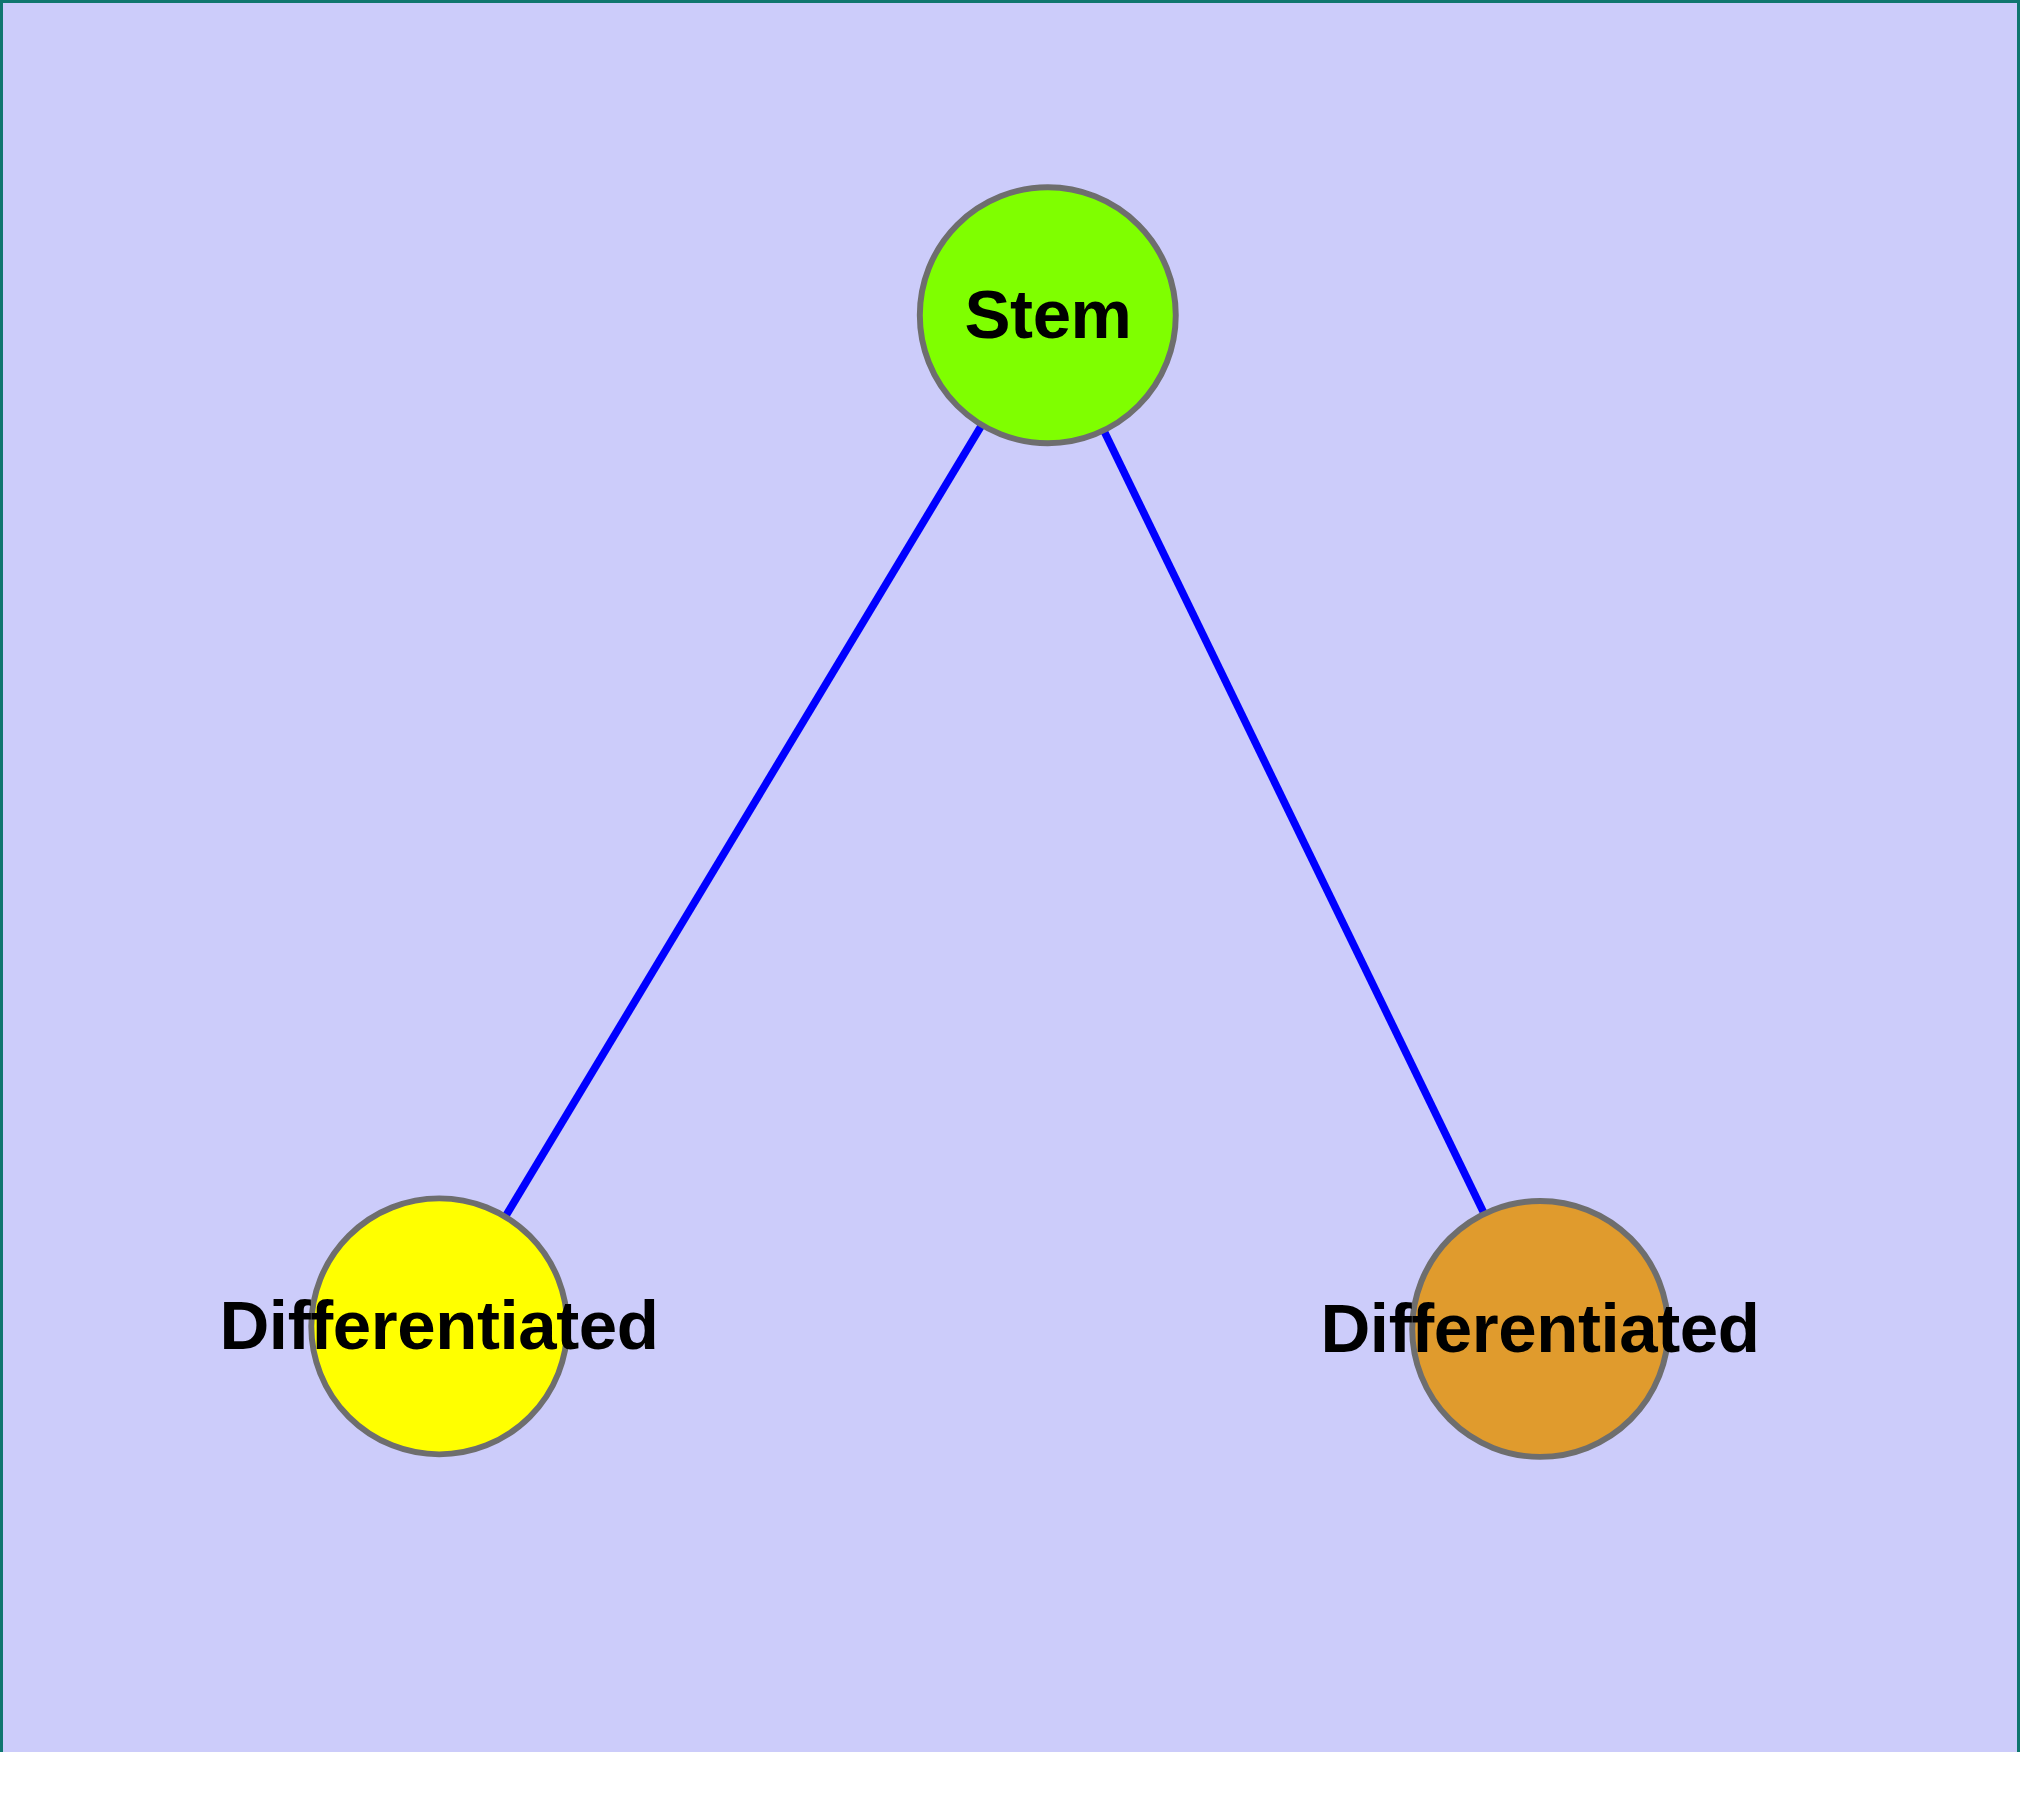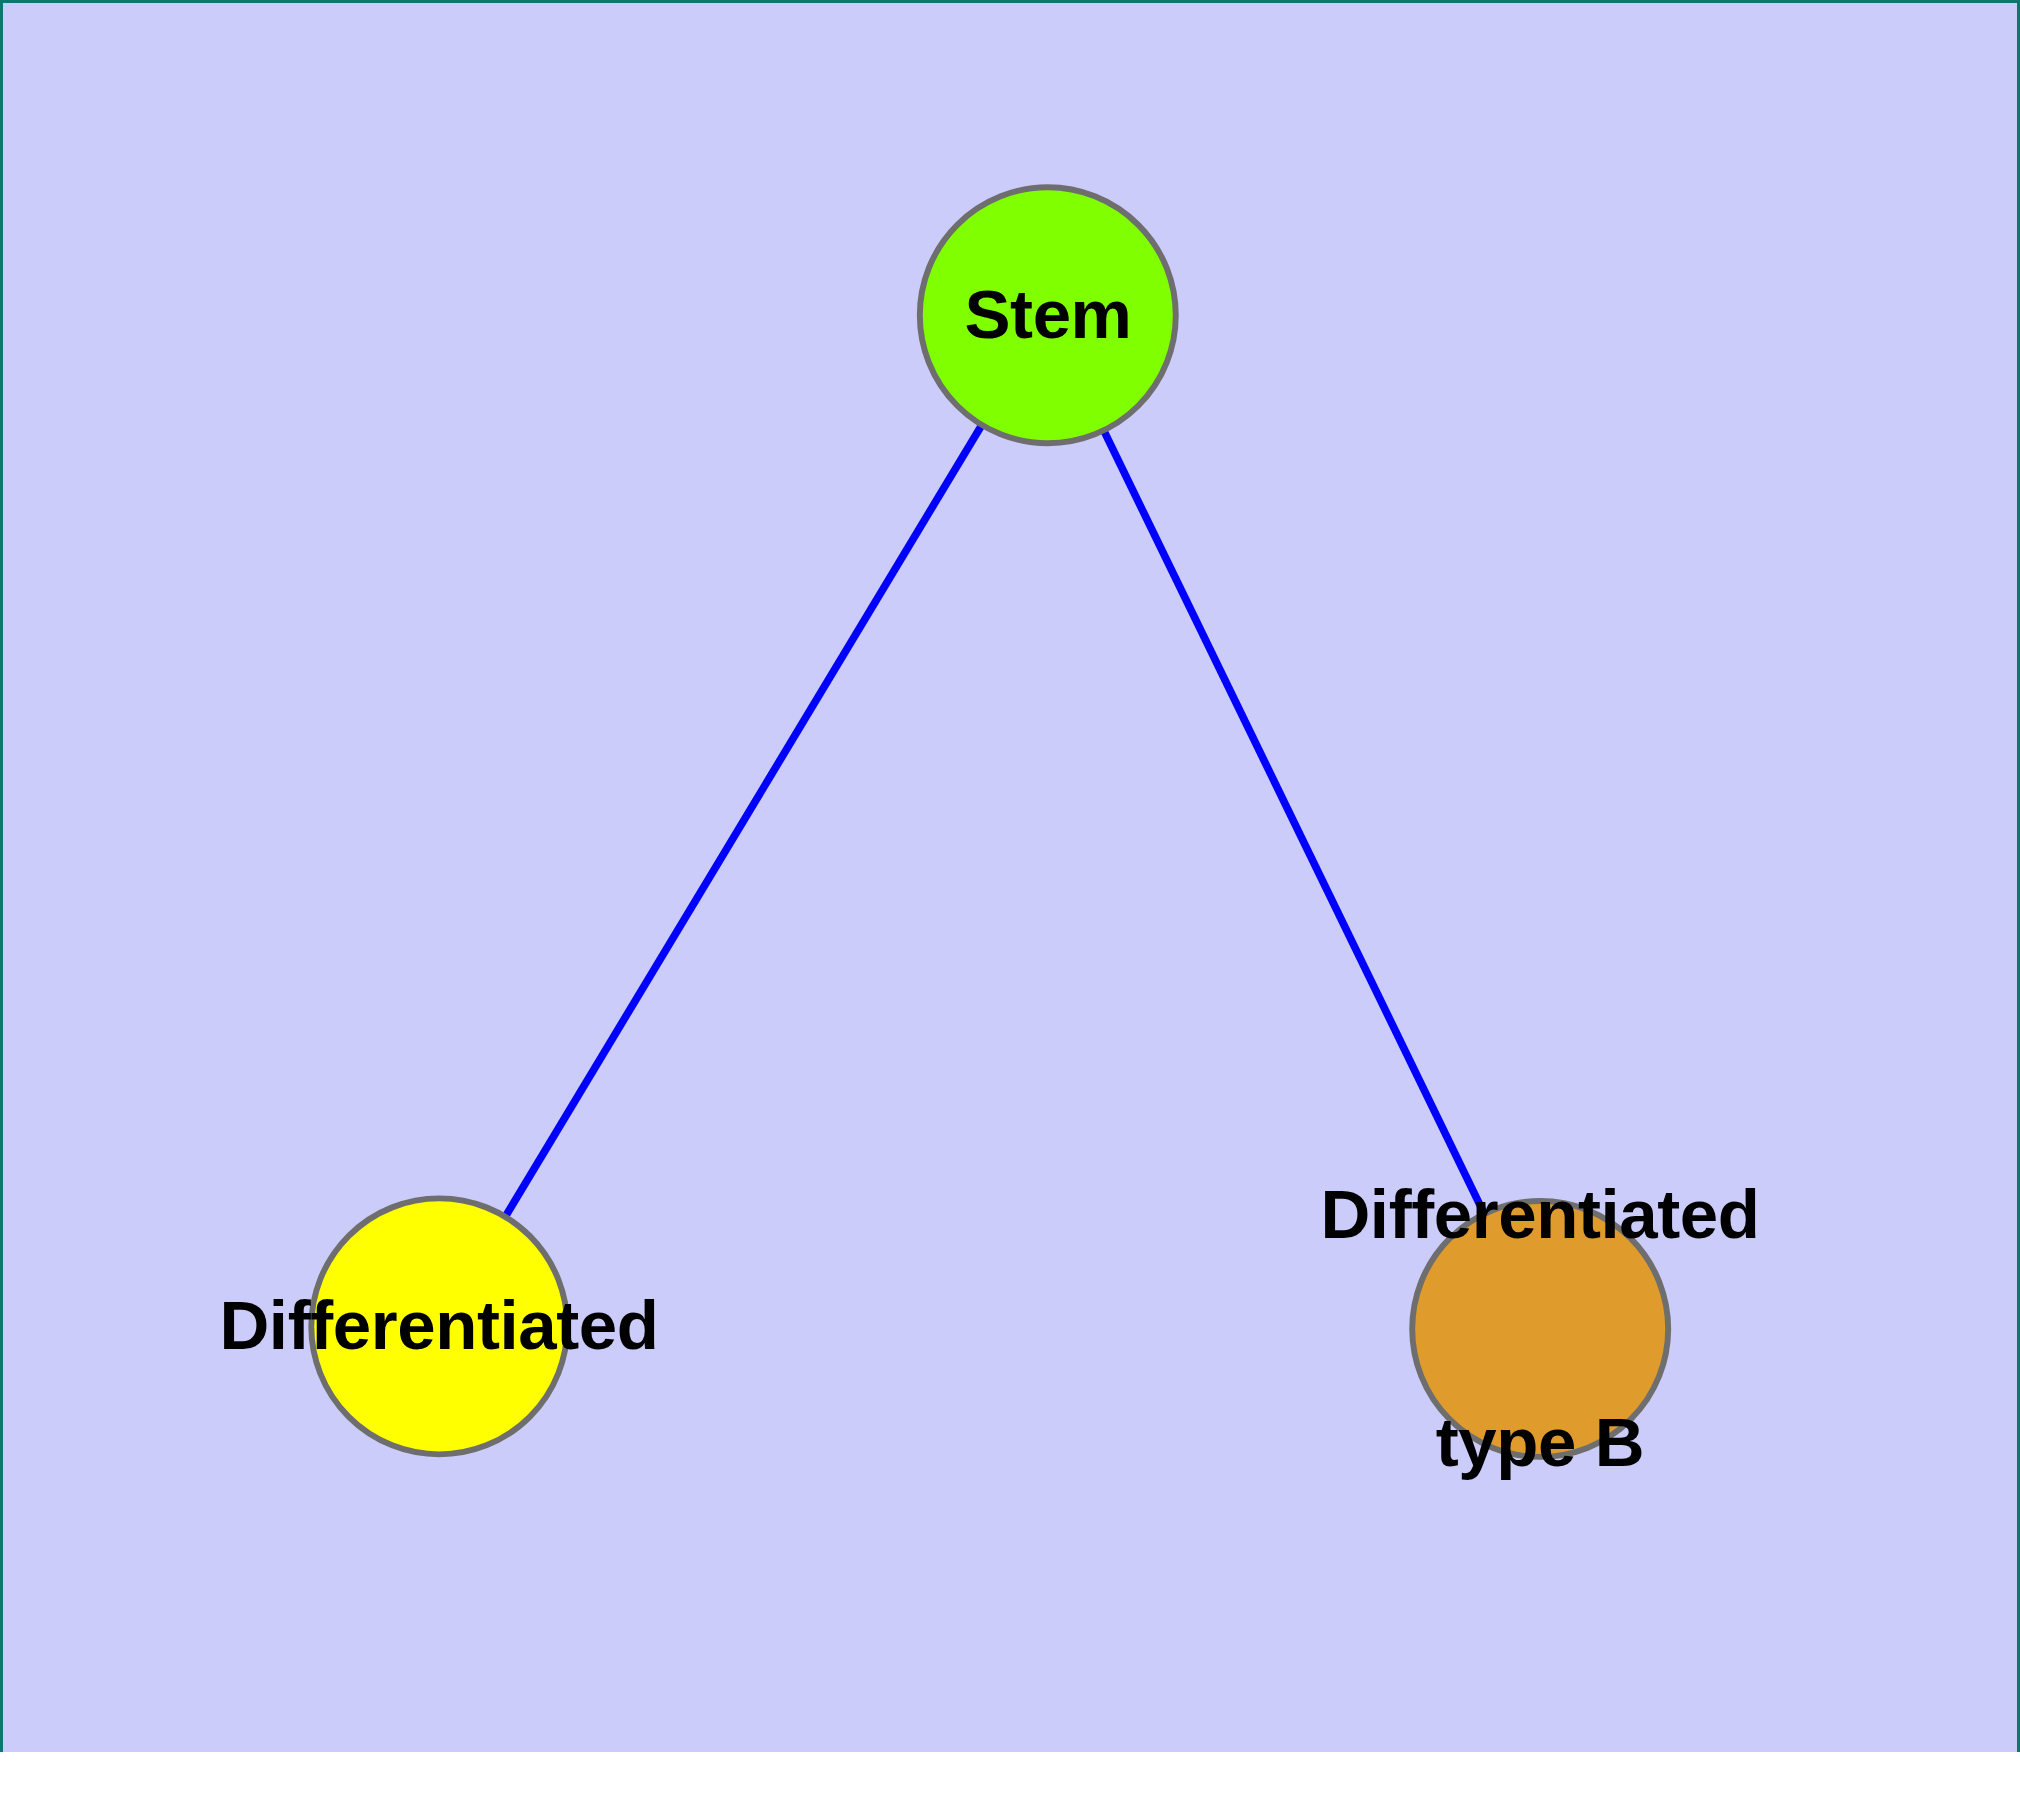--- a/index.html
+++ b/index.html
@@ -70,17 +70,16 @@
   <div class="node-label" style="left:1048px; top:315px;">
     <div>Stem</div>
   </div>
 
   <div class="node-label" style="left:439px; top:1326px;">
     <div>Differentiated</div>
   </div>
 
   <div class="node-label" style="left:1540px; top:1329px;">
     <div>Differentiated</div>
-    <div>type B</div>
   </div>
 
 </div>
 
 
 </body></html>

